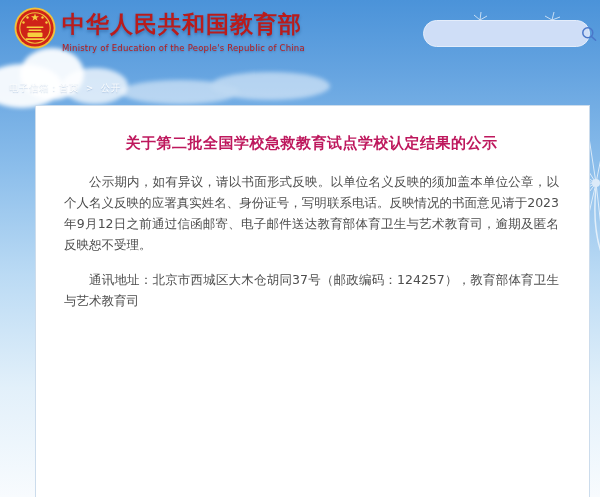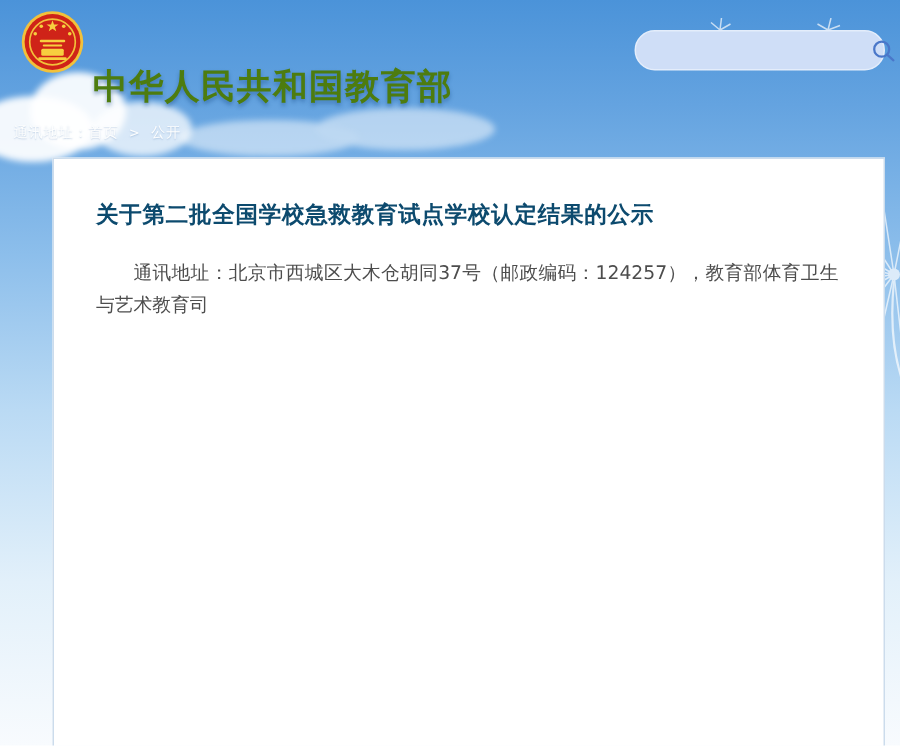--- a/index.html
+++ b/index.html
@@ -18,21 +18,21 @@
   .cloud1 b:nth-child(3){ left:80px; top:26px; width:66px; height:36px; opacity:.8; }
   .cloud2 { left:120px; top:68px; width:220px; height:40px; opacity:.55; }
   .cloud2 b:nth-child(1){ left:0;    top:12px; width:120px; height:24px; }
   .cloud2 b:nth-child(2){ left:90px; top:4px;  width:120px; height:28px; }
   .dandelion { position:absolute; right:-28px; top:108px; opacity:.85; pointer-events:none; }
   .seeds { position:absolute; left:470px; top:12px; opacity:.8; pointer-events:none; }
 
   
   .header { position:absolute; left:0; top:0; width:600px; height:64px; }
   .emblem { position:absolute; left:14px; top:7px; width:42px; height:42px; }
-  .brand { position:absolute; left:62px; top:9px; color:#4d7c0f;margin-top:33px; }
+  .brand { position:absolute; left:62px; top:9px; color:#b91c1c; }
   .site-title {
     font-size:23px; font-weight:bold; letter-spacing:1px;
     text-shadow:0 2px 3px rgba(20,70,130,.45); white-space:nowrap;
   }
   .site-subtitle {
     font-size:8.5px; margin-top:3px; letter-spacing:.2px;
     text-shadow:0 1px 2px rgba(20,70,130,.4); white-space:nowrap;
   }
   .searchbox {
     position:absolute; left:423px; top:20px; width:167px; height:27px;
@@ -53,21 +53,21 @@
   .breadcrumb a { color:#fdfefe; text-decoration:none; cursor:pointer; }
   .breadcrumb .sep { margin:0 7px; font-size:8.5px; }
 
   
   .panel {
     position:absolute; left:35px; top:105px; width:555px; height:400px;
     background:#ffffff; border:1px solid #ccdcec;
     padding:26px 30px 0 28px;
   }
   .article-title {
-    text-align:left; font-size:15px; font-weight:bold; color:#0c4a6e;
+    text-align:center; font-size:15px; font-weight:bold; color:#be185d;
     margin:2px 0 18px 0; letter-spacing:.5px;
   }
   .panel p {
     font-size:12.5px; line-height:21px; color:#4d4d4d;
     text-indent:2em; margin:14px 0; text-align:justify;
   }
   .panel p.single { margin:13px 0; }
   .attachment-link { color:#3b3bd3; text-decoration:none; cursor:pointer; }
 </style>
 </head>
@@ -116,31 +116,33 @@
       <circle cx="9.5" cy="15.5" r="1.2"></circle>
       <circle cx="32.5" cy="15.5" r="1.2"></circle>
       <rect x="12.5" y="19.5" width="17" height="1.6" rx=".8"></rect>
       <rect x="14.5" y="22.6" width="13" height="1.4" rx=".7"></rect>
       <rect x="13.5" y="25.5" width="15" height="4.6" rx="1"></rect>
       <rect x="11.5" y="31.2" width="19" height="1.8" rx=".9"></rect>
     </g>
   </svg>
   <div class="brand">
     <div class="site-title">中华人民共和国教育部</div>
+    <div class="site-subtitle">Ministry of Education of the People's Republic of China</div>
   </div>
   <div class="searchbox">
     <input type="text" value="" style="">
     <svg class="search-icon" viewBox="0 0 16 16">
       <circle cx="6.8" cy="6.8" r="5" fill="none" stroke="#4a77c9" stroke-width="1.5"></circle>
       <line x1="10.6" y1="10.6" x2="14.6" y2="14.2" stroke="#4a77c9" stroke-width="1.5" stroke-linecap="round"></line>
     </svg>
   </div>
 </div>
 
 <nav class="breadcrumb">
-  <span>通讯地址：</span><a>首页</a><span class="sep">&gt;</span><a>公开</a>
+  <span>电子信箱：</span><a>首页</a><span class="sep">&gt;</span><a>公开</a>
 </nav>
 
 <main class="panel">
   <h2 class="article-title">关于第二批全国学校急救教育试点学校认定结果的公示</h2>
+  <p>公示期内，如有异议，请以书面形式反映。以单位名义反映的须加盖本单位公章，以个人名义反映的应署真实姓名、身份证号，写明联系电话。反映情况的书面意见请于2023年9月12日之前通过信函邮寄、电子邮件送达教育部体育卫生与艺术教育司，逾期及匿名反映恕不受理。</p>
   <p class="single">通讯地址：北京市西城区大木仓胡同37号（邮政编码：124257），教育部体育卫生与艺术教育司</p>
 
 </main>
 
 </body></html>

